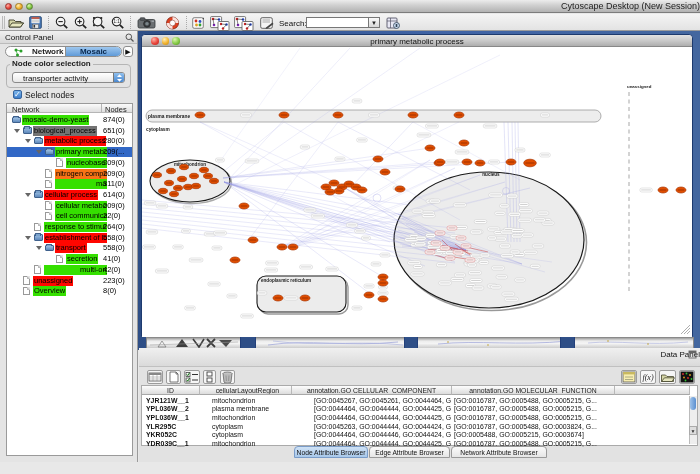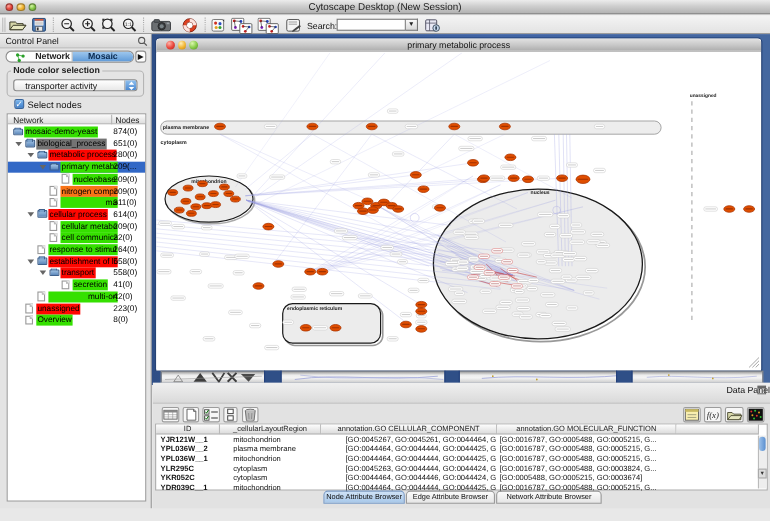--- a/index.html
+++ b/index.html
@@ -1,21 +1,21 @@
 <!DOCTYPE html>
 <html><head><meta charset="utf-8">
 <style>
 *{margin:0;padding:0;box-sizing:border-box;}
 body{width:700px;height:474px;overflow:hidden;font-family:"Liberation Sans",sans-serif;background:#e8e8e8;}
 #root{position:absolute;left:0;top:0;width:700px;height:474px;overflow:hidden;}
 .abs{position:absolute;}
 
 #titlebar{left:0;top:0;width:700px;height:13px;background:linear-gradient(#ececec,#cfcfcf 45%,#b2b2b2);border-bottom:1px solid #7c7c7c;}
 .light{position:absolute;top:2.5px;width:7.5px;height:7.5px;border-radius:50%;}
-#titlebar .t{position:absolute;left:0;width:700px;top:1px;text-align:center;font-size:9px;color:#222;}
+#titlebar .t{position:absolute;left:0;width:700px;top:1px;text-align:right;font-size:9px;color:#222;}
 
 #toolbar{left:0;top:14px;width:700px;height:17px;background:linear-gradient(#f4f4f4,#e3e3e3);border-bottom:1px solid #9c9c9c;}
 .tsep{position:absolute;top:2px;height:13px;width:1px;border-left:1px dotted #aaa;}
 
 #cpanel{left:0;top:31px;width:138px;height:431px;background:#e4e4e4;border-right:1px solid #9a9a9a;}
 #cpanel .hdr{position:absolute;left:0;top:0;width:137px;height:13px;background:linear-gradient(#f0f0f0,#d8d8d8);border-bottom:1px solid #bbb;font-size:8px;color:#111;padding:2px 0 0 5px;}
 #tabpill{position:absolute;left:5px;top:15px;width:117px;height:11px;background:#fdfdfd;border:1px solid #8e8e8e;border-radius:6px;font-size:8px;font-weight:bold;color:#222;}
 #tabpill .mosaic{position:absolute;right:0;top:0;width:56px;height:100%;background:linear-gradient(#9ec7ee,#5f9ad8);border-left:1px solid #8e8e8e;border-radius:0 5px 5px 0;text-align:center;padding-top:0px;color:#0a2a50;}
 #tabarrow{position:absolute;left:123px;top:15px;width:10px;height:11px;background:#fdfdfd;border:1px solid #8e8e8e;border-radius:3px;font-size:7px;text-align:center;color:#111;padding-top:1px;}
 #groupbox{position:absolute;left:6px;top:33px;width:125px;height:24px;border:1px solid #b5b5b5;border-radius:4px;}

